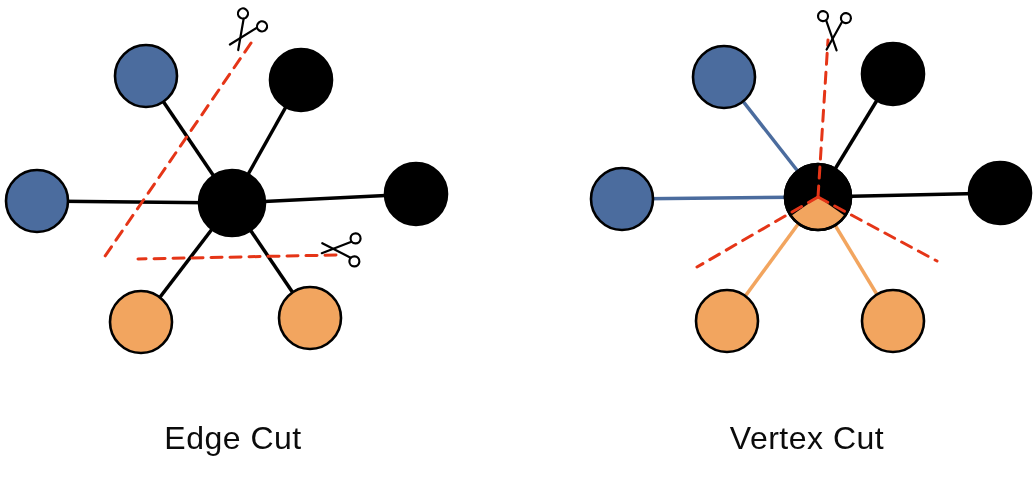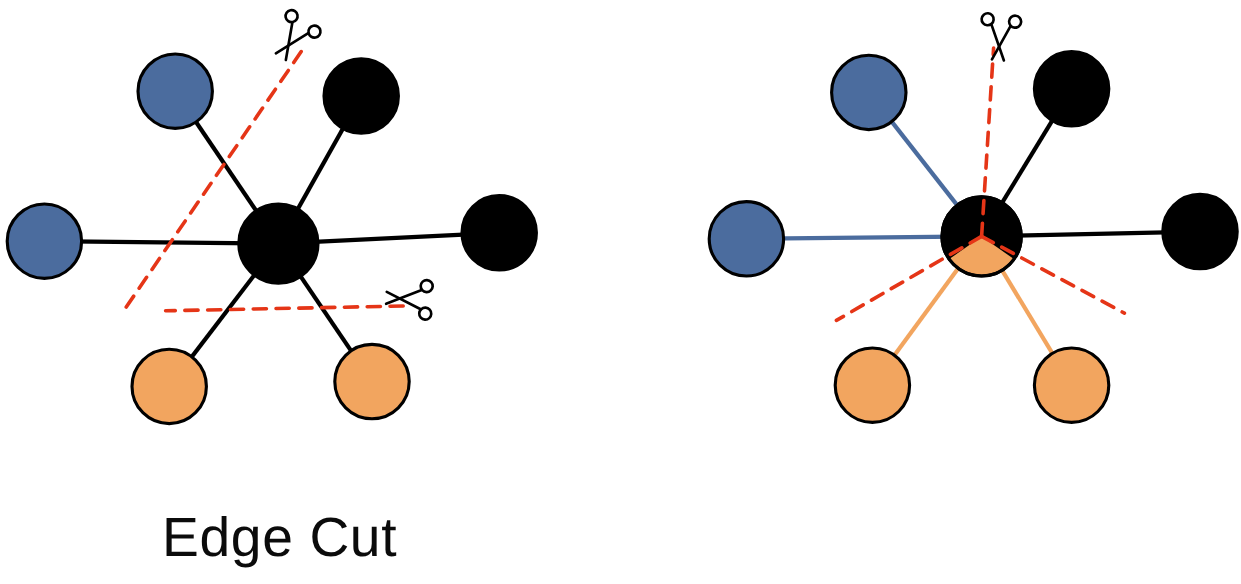--- a/index.html
+++ b/index.html
@@ -17,21 +17,21 @@
   }
   #diagram-svg {
     position: absolute;
     left: 0;
     top: 0;
   }
   .caption {
     position: absolute;
     top: 420px;
     transform: translateX(-50%);
-    font-size: 46px;
+    font-size: 32px;
     font-weight: 400;
     letter-spacing: 0.5px;
     color: #0b0b0b;
     white-space: nowrap;
   }
   .caption-left { left: 233px; }
   .caption-right { left: 807px; }
 </style>
 </head>
 <body>
@@ -88,13 +88,14 @@
         <line x1="818" y1="197" x2="937" y2="261" stroke="#e53517" stroke-width="3" stroke-dasharray="11 8" stroke-linecap="round"></line>
         <g transform="translate(833 34) rotate(95)">
           <line x1="-13" y1="-8" x2="16" y2="5" stroke="#000000" stroke-width="2.2" stroke-linecap="round"></line>
           <line x1="-13" y1="8" x2="16" y2="-5" stroke="#000000" stroke-width="2.2" stroke-linecap="round"></line>
           <circle cx="-17" cy="-11.5" r="5" fill="none" stroke="#000000" stroke-width="2.2" stroke-linecap="round"></circle>
           <circle cx="-17" cy="11.5" r="5" fill="none" stroke="#000000" stroke-width="2.2" stroke-linecap="round"></circle>
         </g>
       </g>
     </svg>
   <div class="caption caption-left">Edge Cut</div>
+  <div class="caption caption-right">Vertex Cut</div>
 </div>
 
 </body></html>

